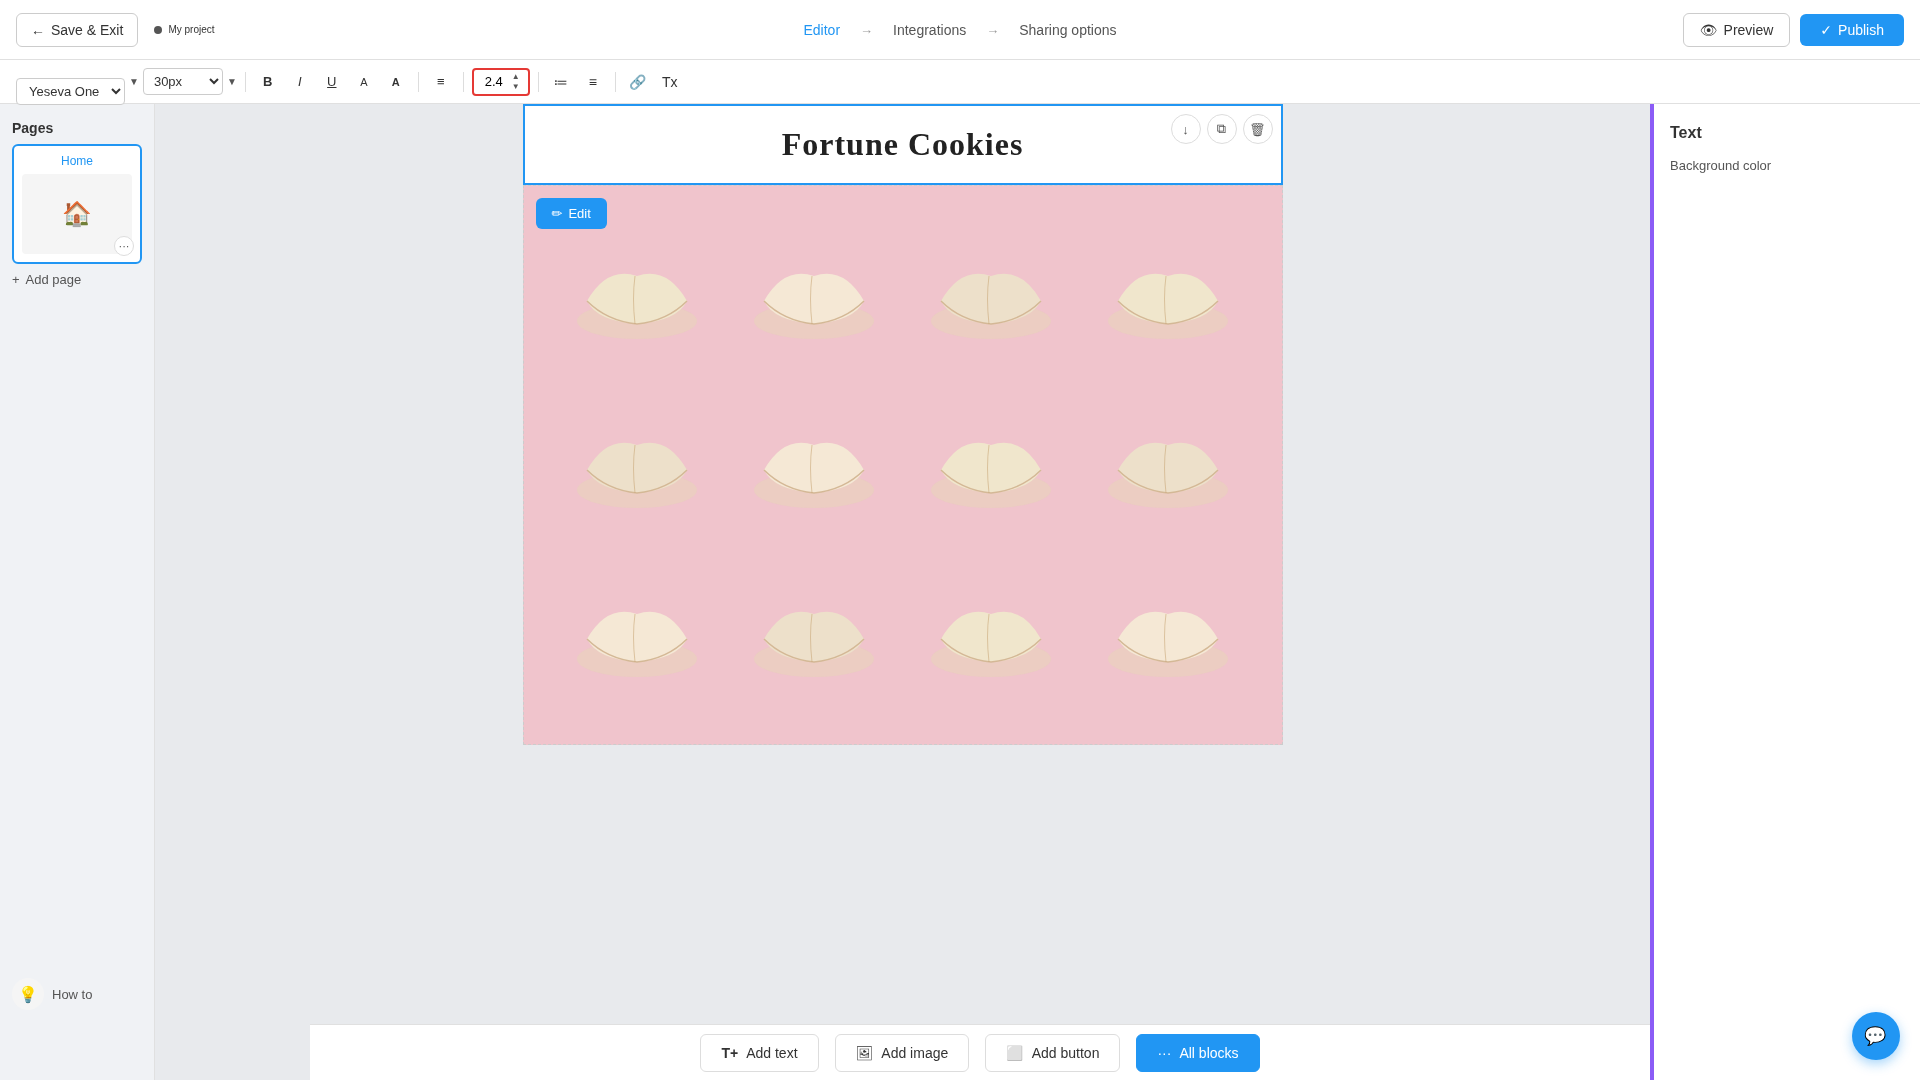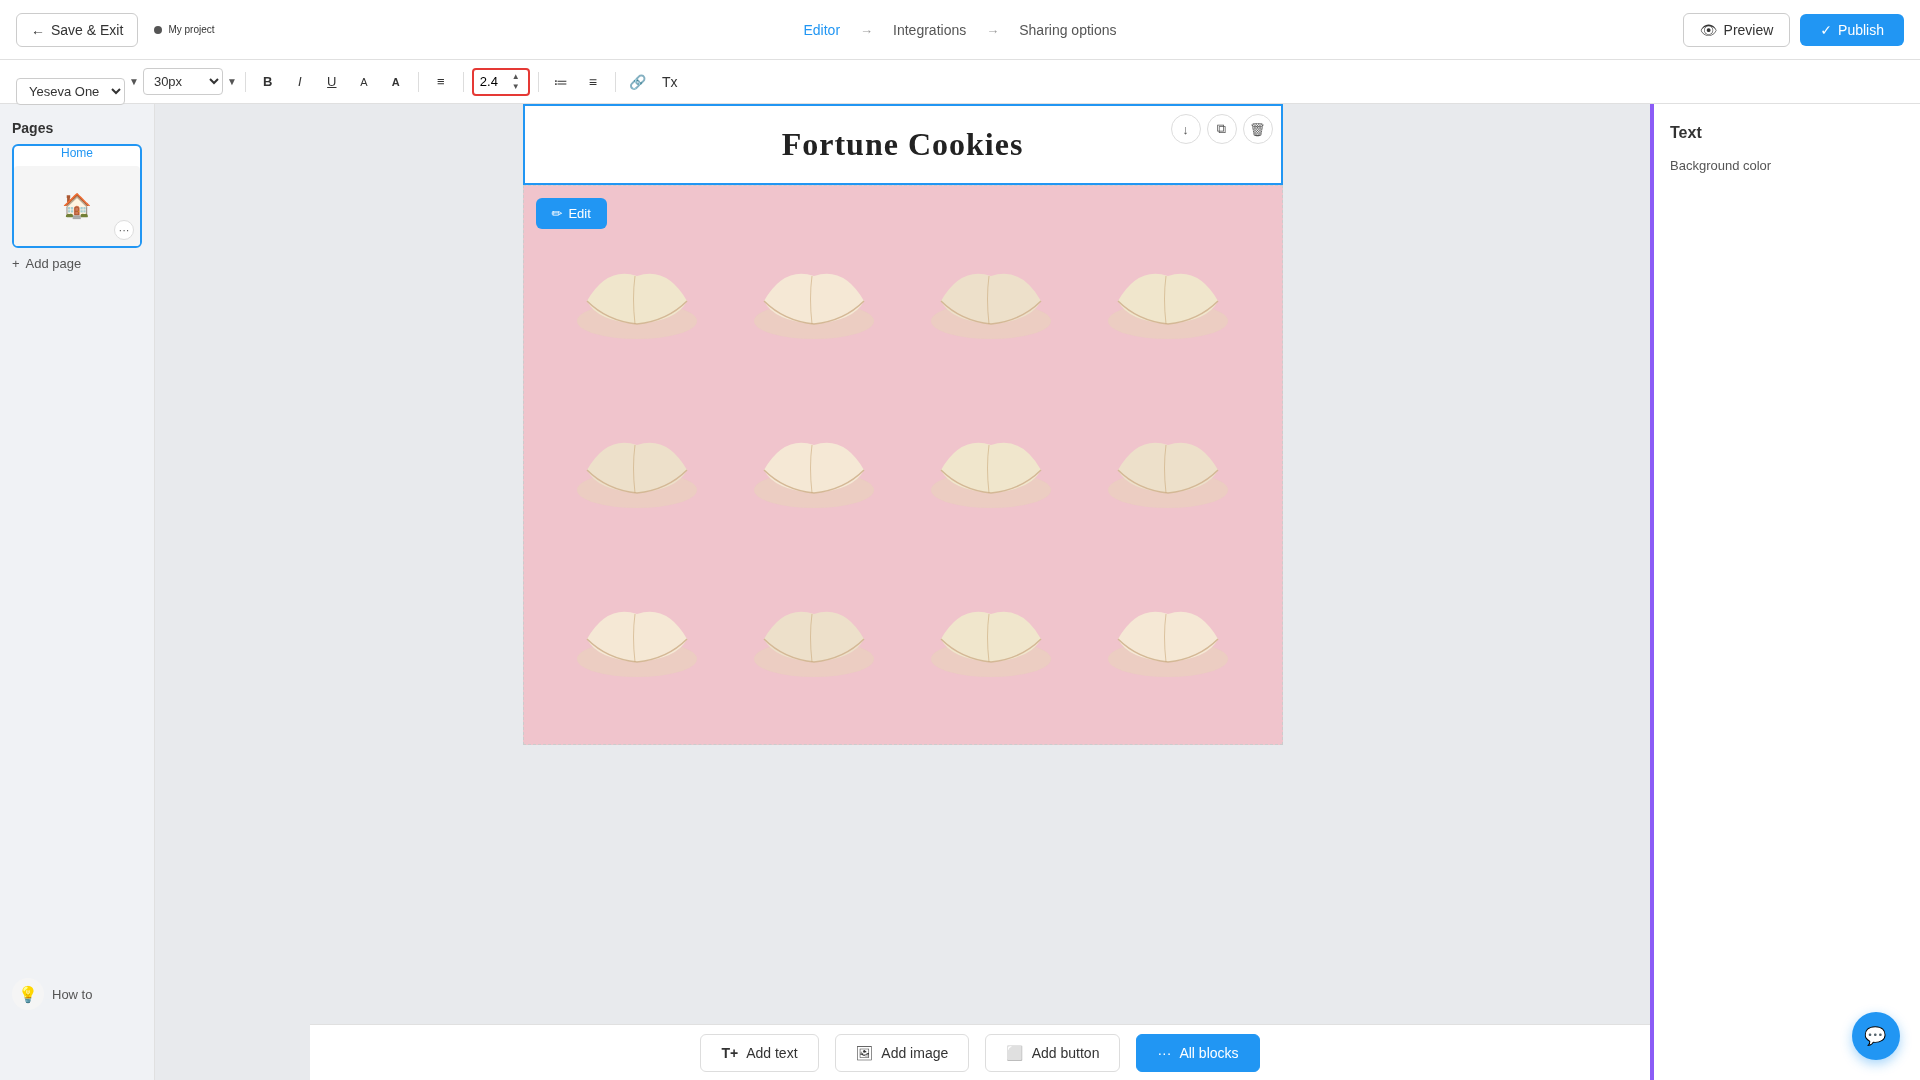--- a/index.html
+++ b/index.html
@@ -75,21 +75,21 @@
       justify-content: center; font-size: 13px; color: #333;
     }
     .toolbar-btn.bold { font-weight: bold; }
     .toolbar-btn.italic { font-style: italic; }
     .toolbar-btn.underline { text-decoration: underline; }
     .line-height-box {
       border: 2px solid #e53935; border-radius: 4px; padding: 2px 6px;
       font-size: 13px; display: flex; align-items: center; gap: 2px;
     }
     .line-height-box input {
-      border: none; outline: none; width: 28px; font-size: 13px; text-align: left;
+      border: none; outline: none; width: 28px; font-size: 13px; text-align: center;
     }
     .spinner-btns { display: flex; flex-direction: column; }
     .spinner-btn { width: 12px; height: 10px; border: none; background: transparent; cursor: pointer; font-size: 8px; line-height: 1; padding: 0; color: #555; }
     .toolbar-sep { width: 1px; height: 20px; background: #ddd; margin: 0 4px; }
 
     
     .main-layout {
       display: flex;
       height: calc(1080px - 60px - 44px);
     }
@@ -102,21 +102,21 @@
       padding: 16px 12px;
       display: flex;
       flex-direction: column;
       gap: 4px;
     }
     .sidebar-title { font-size: 14px; font-weight: 600; color: #333; margin-bottom: 4px; }
     .page-thumb {
       background: #fff;
       border: 2px solid #2196f3;
       border-radius: 6px;
-      padding: 0;
+      padding: 8px;
       cursor: pointer;
       display: flex;
       flex-direction: column;
       align-items: center;
       gap: 6px;
       position: relative;
     }
     .page-thumb-label { font-size: 12px; color: #2196f3; font-weight: 500; }
     .page-thumb-img {
       width: 100%; height: 80px; background: #f5f5f5;

